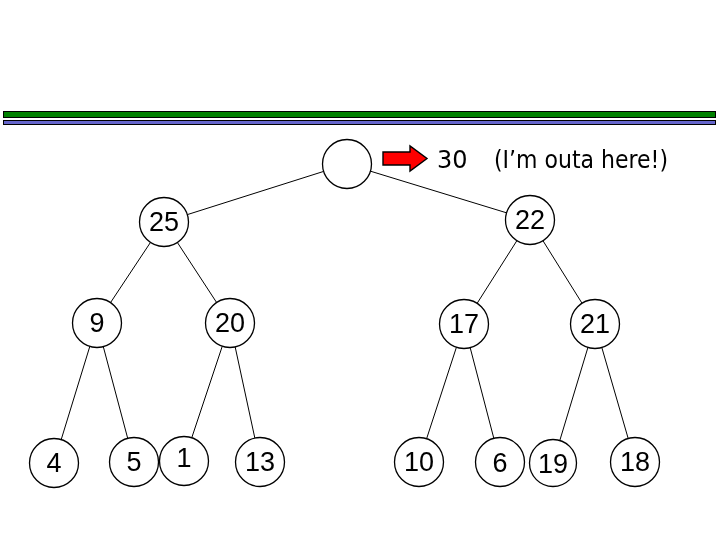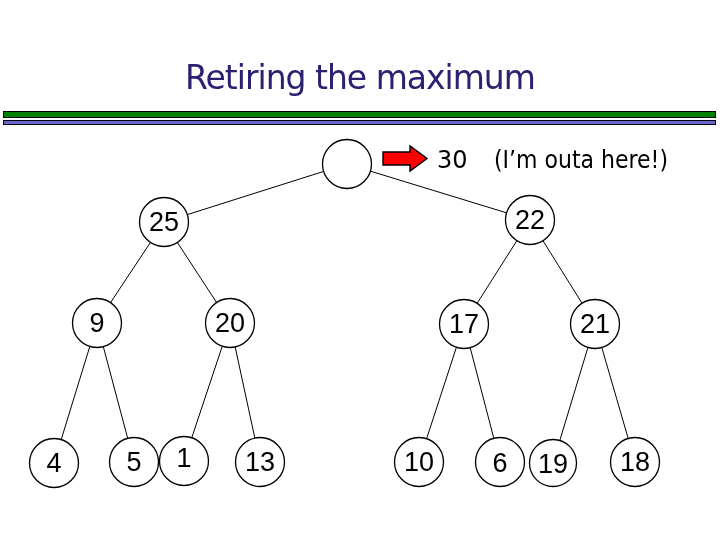--- a/index.html
+++ b/index.html
@@ -44,21 +44,20 @@
     font-size: 24px;
     fill: #000;
   }
   .arrow { stroke: #000; stroke-width: 1.4; stroke-linejoin: miter; }
 </style>
 </head>
 <body>
 
 <div id="slide">
 
-  <div id="slide-title">Retiring the maximum</div>
 
   <div id="divider-green" class="divider"></div>
   <div id="divider-blue" class="divider"></div>
 
   <svg id="heap-svg" width="720" height="540" viewBox="0 0 720 540">
 
     <g>
       <line class="edge" x1="347" y1="164" x2="164" y2="222"></line>
       <line class="edge" x1="347" y1="164" x2="530" y2="220"></line>
       <line class="edge" x1="164" y1="222" x2="97" y2="323"></line>

